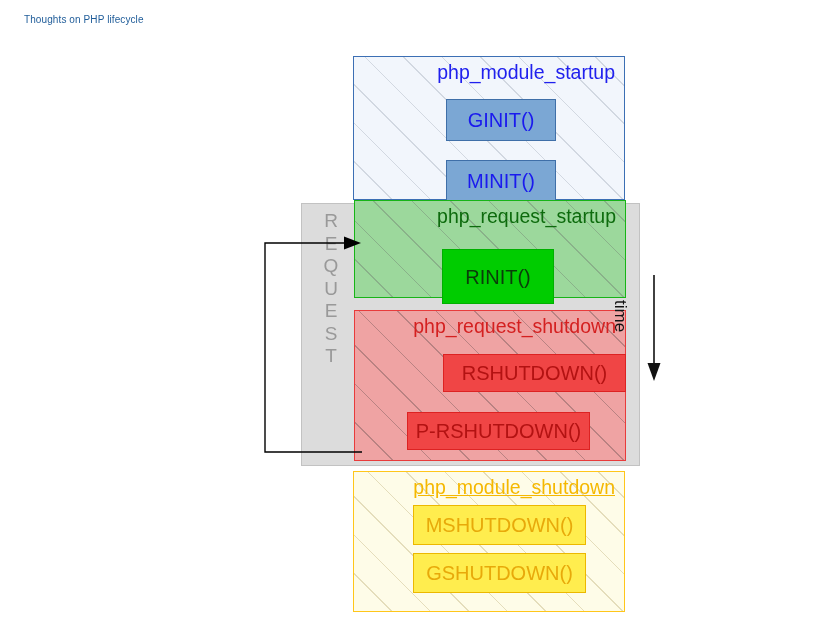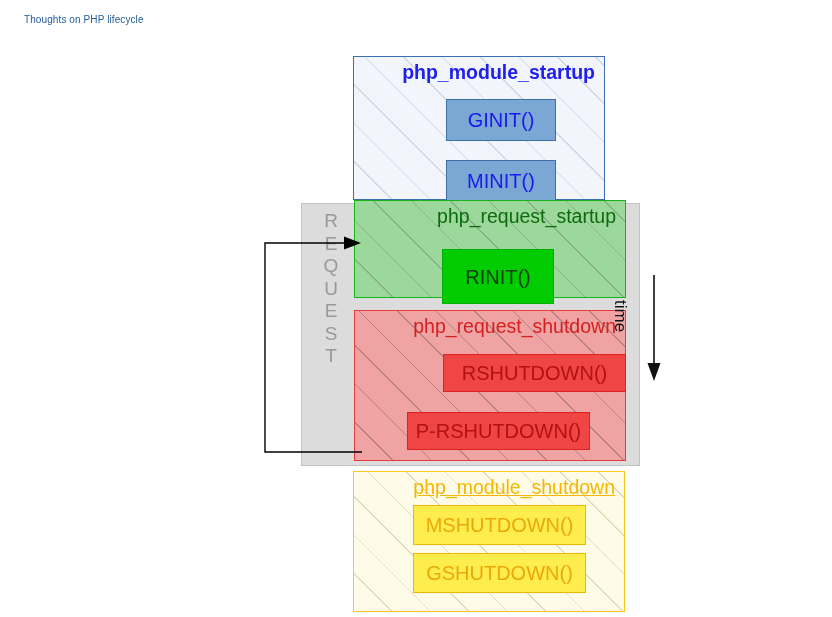--- a/index.html
+++ b/index.html
@@ -61,31 +61,30 @@
     justify-content: center;
     font-size: 20px;
     line-height: 1;
     white-space: nowrap;
   }
 
   
   #module-startup {
     left: 353px;
     top: 56px;
-    width: 252px;
+    width: 272px;
     height: 144px;
     border-color: #3c6fb4;
     background-color: #f2f6fc;
     background-image: repeating-linear-gradient(
         45deg,
         rgba(150,160,175,0.00) 0px,
         rgba(150,160,175,0.00) 26px,
         rgba(150,160,175,0.35) 26px,
         rgba(150,160,175,0.35) 27.2px);
-    font-weight: bold;
   }
   #module-startup .phase-title { color: #2020ee; }
   .call-blue {
     background: #7ba7d4;
     border-color: #3f6fa8;
     color: #1a1aee;
   }
   #ginit  { left: 446px; top: 99px;  width: 110px; height: 42px; }
   #minit  { left: 446px; top: 160px; width: 110px; height: 42px; }
 

